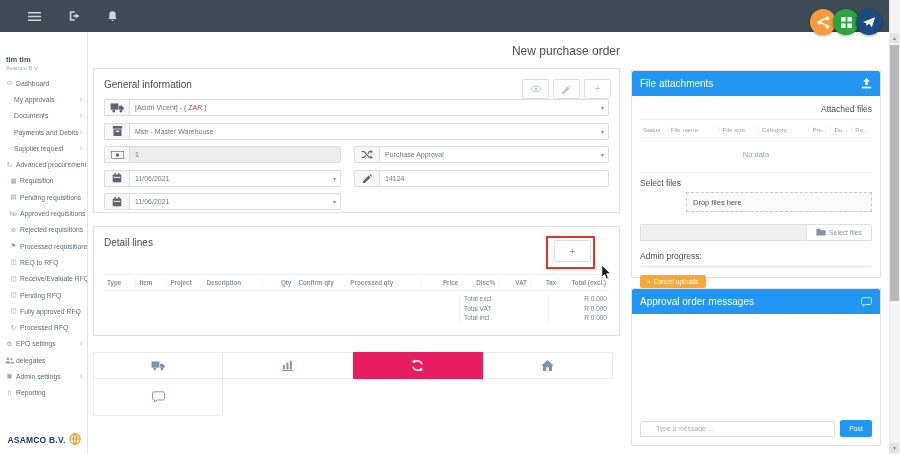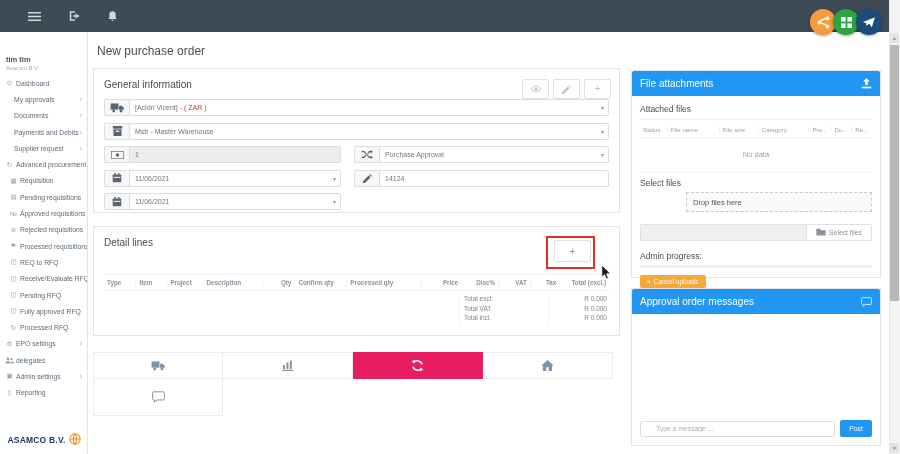--- a/index.html
+++ b/index.html
@@ -22,21 +22,21 @@
           white-space:nowrap;overflow:hidden;cursor:pointer;}
   .s-item.lvl0{padding-left:5px;} .s-item.lvl1{padding-left:14px;} .s-item.lvl2{padding-left:9px;}
   .s-ico{width:9px;margin-right:2px;color:#94a2ae;font-size:6.5px;text-align:center;flex:none;
          display:inline-flex;justify-content:center;align-items:center;}
   .s-exp{margin-left:auto;padding-right:5px;color:#9aa7b0;font-size:6.5px;}
   .logo{position:absolute;left:0;bottom:5px;width:88px;display:flex;align-items:center;
         justify-content:center;gap:3px;}
   .logo-text{font-size:8.5px;font-weight:bold;color:#1b3a67;letter-spacing:.2px;}
   
   .main{position:absolute;left:93px;top:32px;width:527px;}
-  .page-title{font-size:12px;color:#4c4c4c;font-weight:normal;margin:12px 0 10px 4px;}
+  .page-title{font-size:12px;color:#4c4c4c;font-weight:normal;margin:12px 0 10px 4px;text-align:right;}
   .card{background:#fff;border:1px solid #e3e3e3;border-radius:0;box-sizing:border-box;}
   .gcard{position:relative;padding:8px 10px 10px;height:145px;}
   .cardtitle{font-size:10px;color:#4c4c4c;font-weight:normal;margin:2px 0 0 0;}
   .gactions{position:absolute;right:8px;top:10px;display:flex;gap:4px;}
   .gaction{width:27px;height:20px;border:1px solid #e0e0e0;border-radius:2px;background:#fff;
            color:#c0c6cc;display:flex;align-items:center;justify-content:center;cursor:pointer;}
   .fgrid{display:grid;grid-template-columns:237px 1fr;column-gap:13px;row-gap:6.5px;margin-top:9px;}
   .frow{display:flex;align-items:stretch;height:17px;cursor:pointer;}
   .span2{grid-column:1/3;}
   .fico{width:24px;flex:none;background:#f7f7f7;border:1px solid #ddd;border-right:none;
@@ -71,21 +71,21 @@
   .fcell:first-child{border-left:1px solid #ececec;}
   .fcell.active{background:var(--pink);border-color:var(--pink);color:#fff;}
   .frow2 .fcell{height:37px;border-top:none;}
   
   .rpanel{position:absolute;left:631px;top:70px;width:250px;}
   .acard{position:relative;height:208px;}
   .bluehead{background:var(--blue);color:#fff;height:25px;display:flex;align-items:center;
             padding:0 8px;font-size:10px;border-radius:2px 2px 0 0;}
   .hicon{margin-left:auto;color:#fff;display:flex;align-items:center;cursor:pointer;}
   .abody{padding:6px 8px 0;}
-  .attached-title{font-size:8.5px;color:#4c4c4c;padding:2px 0 5px;border-bottom:1px solid #eee;}
+  .attached-title{font-size:8.5px;color:#4c4c4c;padding:2px 0 5px;border-bottom:1px solid #eee;text-align:right;}
   .atable{display:flex;border-bottom:1px solid #f0f0f0;padding:4px 0;margin-top:2px;}
   .acol{font-size:6.2px;color:#9aa3ab;padding:0 3px;white-space:nowrap;overflow:hidden;box-sizing:border-box;}
   .acol+.acol{border-left:1px solid #f0f0f0;}
   .nodata{text-align:center;font-size:7.5px;color:#9aa3ab;padding:12px 0 13px;}
   .select-label{font-size:8.5px;color:#4c4c4c;border-top:1px solid #f3f3f3;padding-top:5px;}
   .dropzone{margin-top:4px;border:1px dashed #c9c9c9;background:#fafafa;font-size:7.5px;color:#555;
             padding:5px 6px;height:20px;box-sizing:border-box;cursor:pointer;margin-left:46px;}
   .filerow{display:flex;margin-top:12px;height:17px;}
   .fileinput{flex:1;background:#f0f0f0;border:1px solid #e0e0e0;border-right:none;border-radius:2px 0 0 2px;}
   .selectbtn{width:64px;background:#fff;border:1px solid #e0e0e0;border-radius:0 2px 2px 0;font-size:6.8px;

